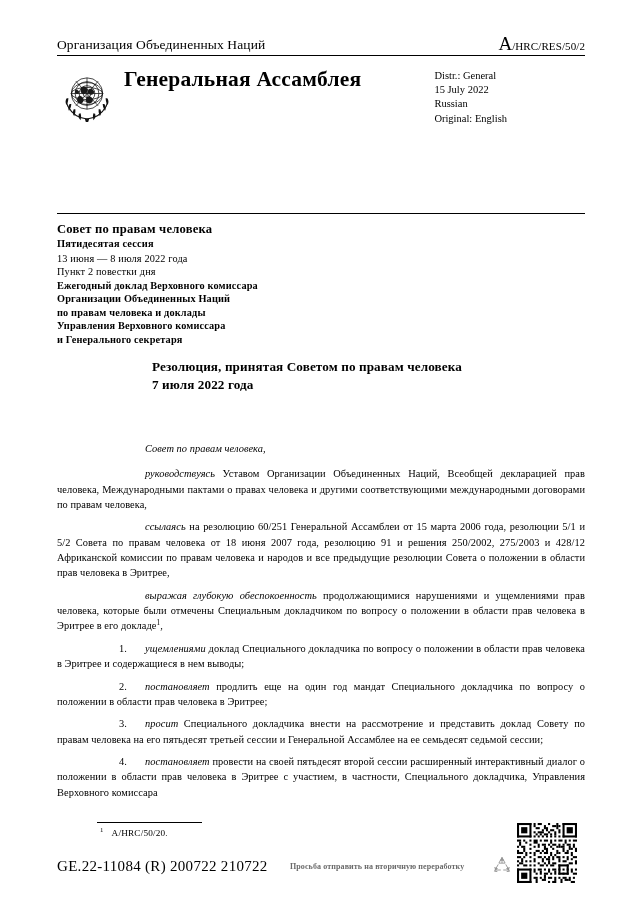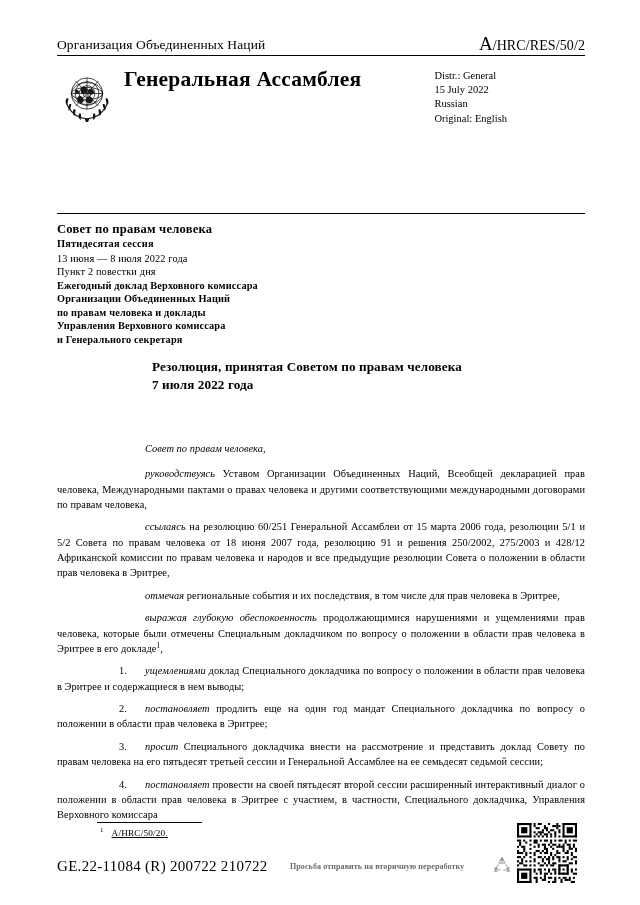--- a/index.html
+++ b/index.html
@@ -46,21 +46,21 @@
   }
   .doc-symbol {
     white-space: nowrap;
     line-height: 1;
   }
   .doc-symbol .sym-a {
     font-size: 19px;
     letter-spacing: 0px;
   }
   .doc-symbol .sym-rest {
-    font-size: 14px;
+    font-size: 11px;
     letter-spacing: 0.1px;
   }
   .mh-rule {
     border-top: 1.6px solid #000;
     width: 100%;
     margin: 0;
   }
 
   .mh-body {
     display: flex;
@@ -203,21 +203,21 @@
     left: 100px;
     top: 828px;
     font-size: 9.2px;
     letter-spacing: 0.2px;
   }
   .footnote sup {
     font-size: 6.8px;
     vertical-align: super;
     line-height: 0;
   }
-  .footnote .fn-txt { margin-left: 8px; text-decoration: underline; }
+  .footnote .fn-txt { margin-left: 8px; }
 
   
   .footer-code {
     position: absolute;
     left: 57px;
     top: 858px;
     font-size: 15px;
     letter-spacing: 0.3px;
     white-space: nowrap;
   }
@@ -334,21 +334,20 @@
   <div class="doc-body">
 
     <p class="organ">
       <i>Совет по правам человека,</i>
     </p>
 
     <p><i>руководствуясь</i><span> Уставом Организации Объединенных Наций, Всеобщей декларацией прав человека, Международными пактами о правах человека и другими соответствующими международными договорами по правам человека,</span></p>
 
     <p><i>ссылаясь</i><span> на резолюцию 60/251 Генеральной Ассамблеи от 15 марта 2006 года, резолюции 5/1 и 5/2 Совета по правам человека от 18 июня 2007 года, резолюцию 91 и решения 250/2002, 275/2003 и 428/12 Африканской комиссии по правам человека и народов и все предыдущие резолюции Совета о положении в области прав человека в Эритрее,</span></p>
 
-    <p><i>отмечая</i><span> региональные события и их последствия, в том числе для прав человека в Эритрее,</span></p>
 
     <p><i>выражая глубокую обеспокоенность</i><span> продолжающимися нарушениями и ущемлениями прав человека, которые были отмечены Специальным докладчиком по вопросу о положении в области прав человека в Эритрее в его докладе</span><span class="fn-ref">1</span><span>,</span></p>
 
     <p class="num-para"><span class="pn">1.</span><i>ущемлениями</i><span> доклад Специального докладчика по вопросу о положении в области прав человека в Эритрее и содержащиеся в нем выводы;</span></p>
 
     <p class="num-para"><span class="pn">2.</span><i>постановляет</i><span> продлить еще на один год мандат Специального докладчика по вопросу о положении в области прав человека в Эритрее;</span></p>
 
     <p class="num-para"><span class="pn">3.</span><i>просит</i><span> Специального докладчика внести на рассмотрение и представить доклад Совету по правам человека на его пятьдесят третьей сессии и Генеральной Ассамблее на ее семьдесят седьмой сессии;</span></p>
 
     <p class="num-para"><span class="pn">4.</span><i>постановляет</i><span> провести на своей пятьдесят второй сессии расширенный интерактивный диалог о положении в области прав человека в Эритрее с участием, в частности, Специального докладчика, Управления Верховного комиссара</span></p>

